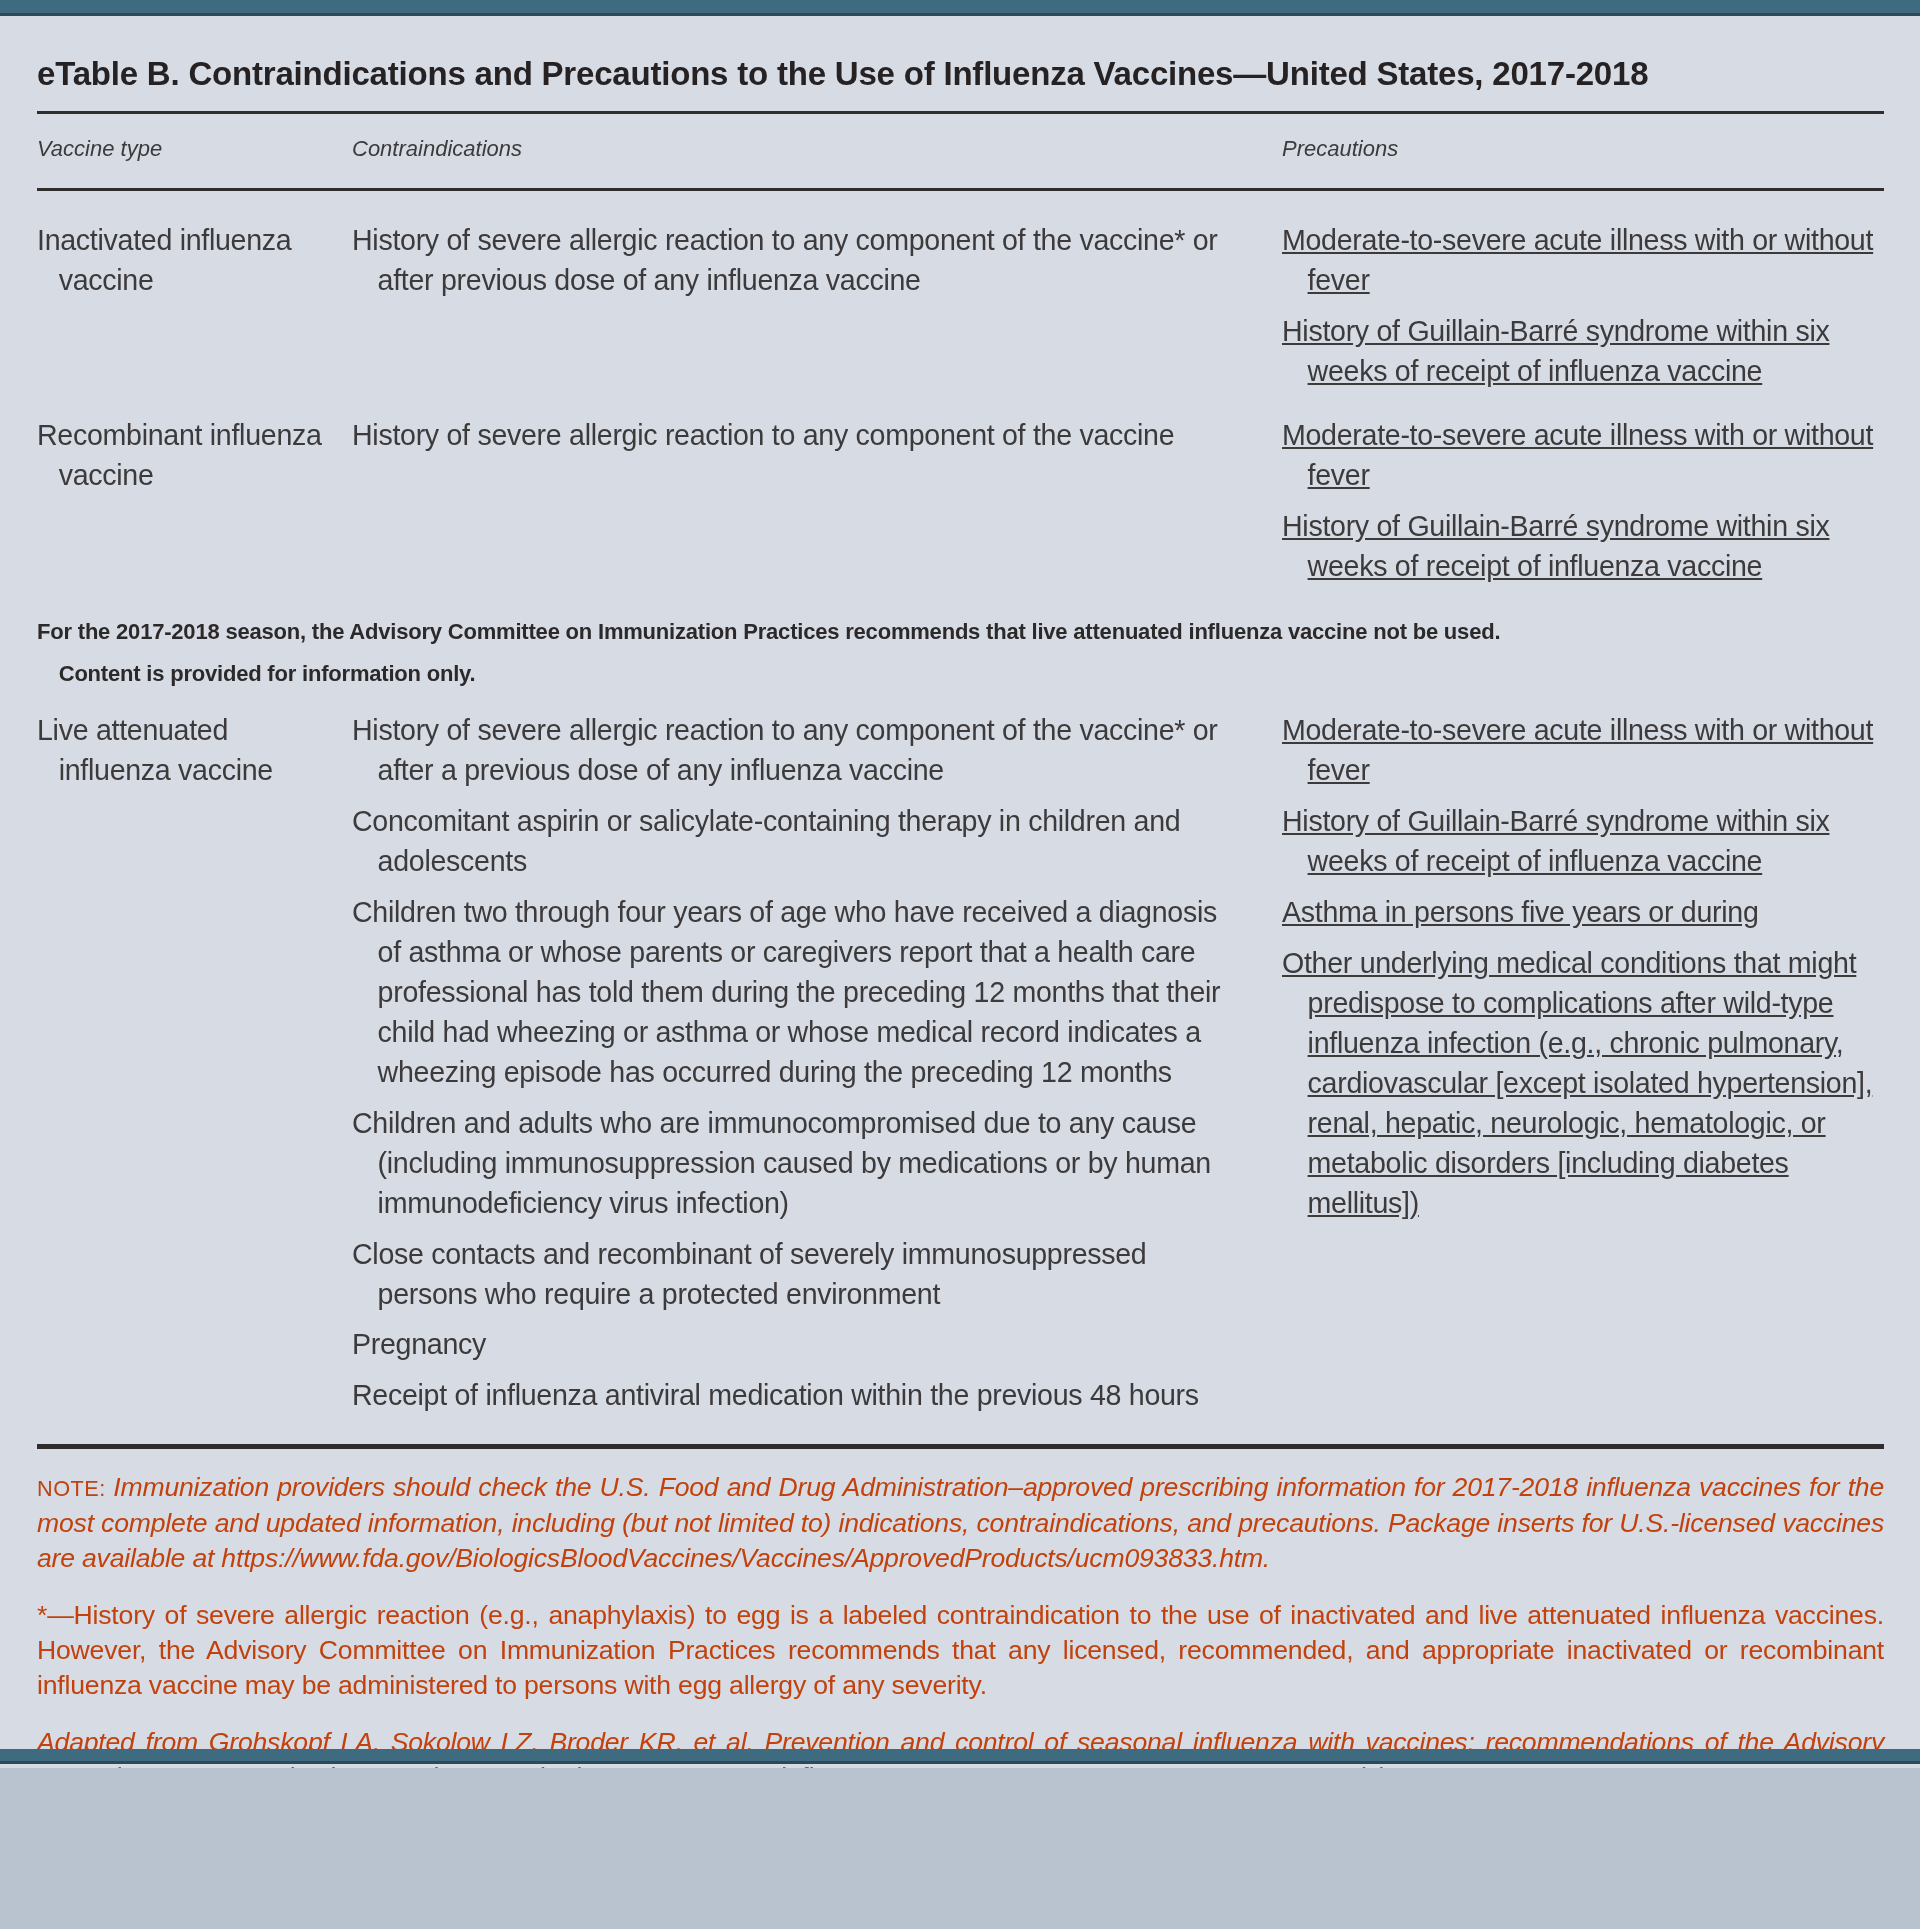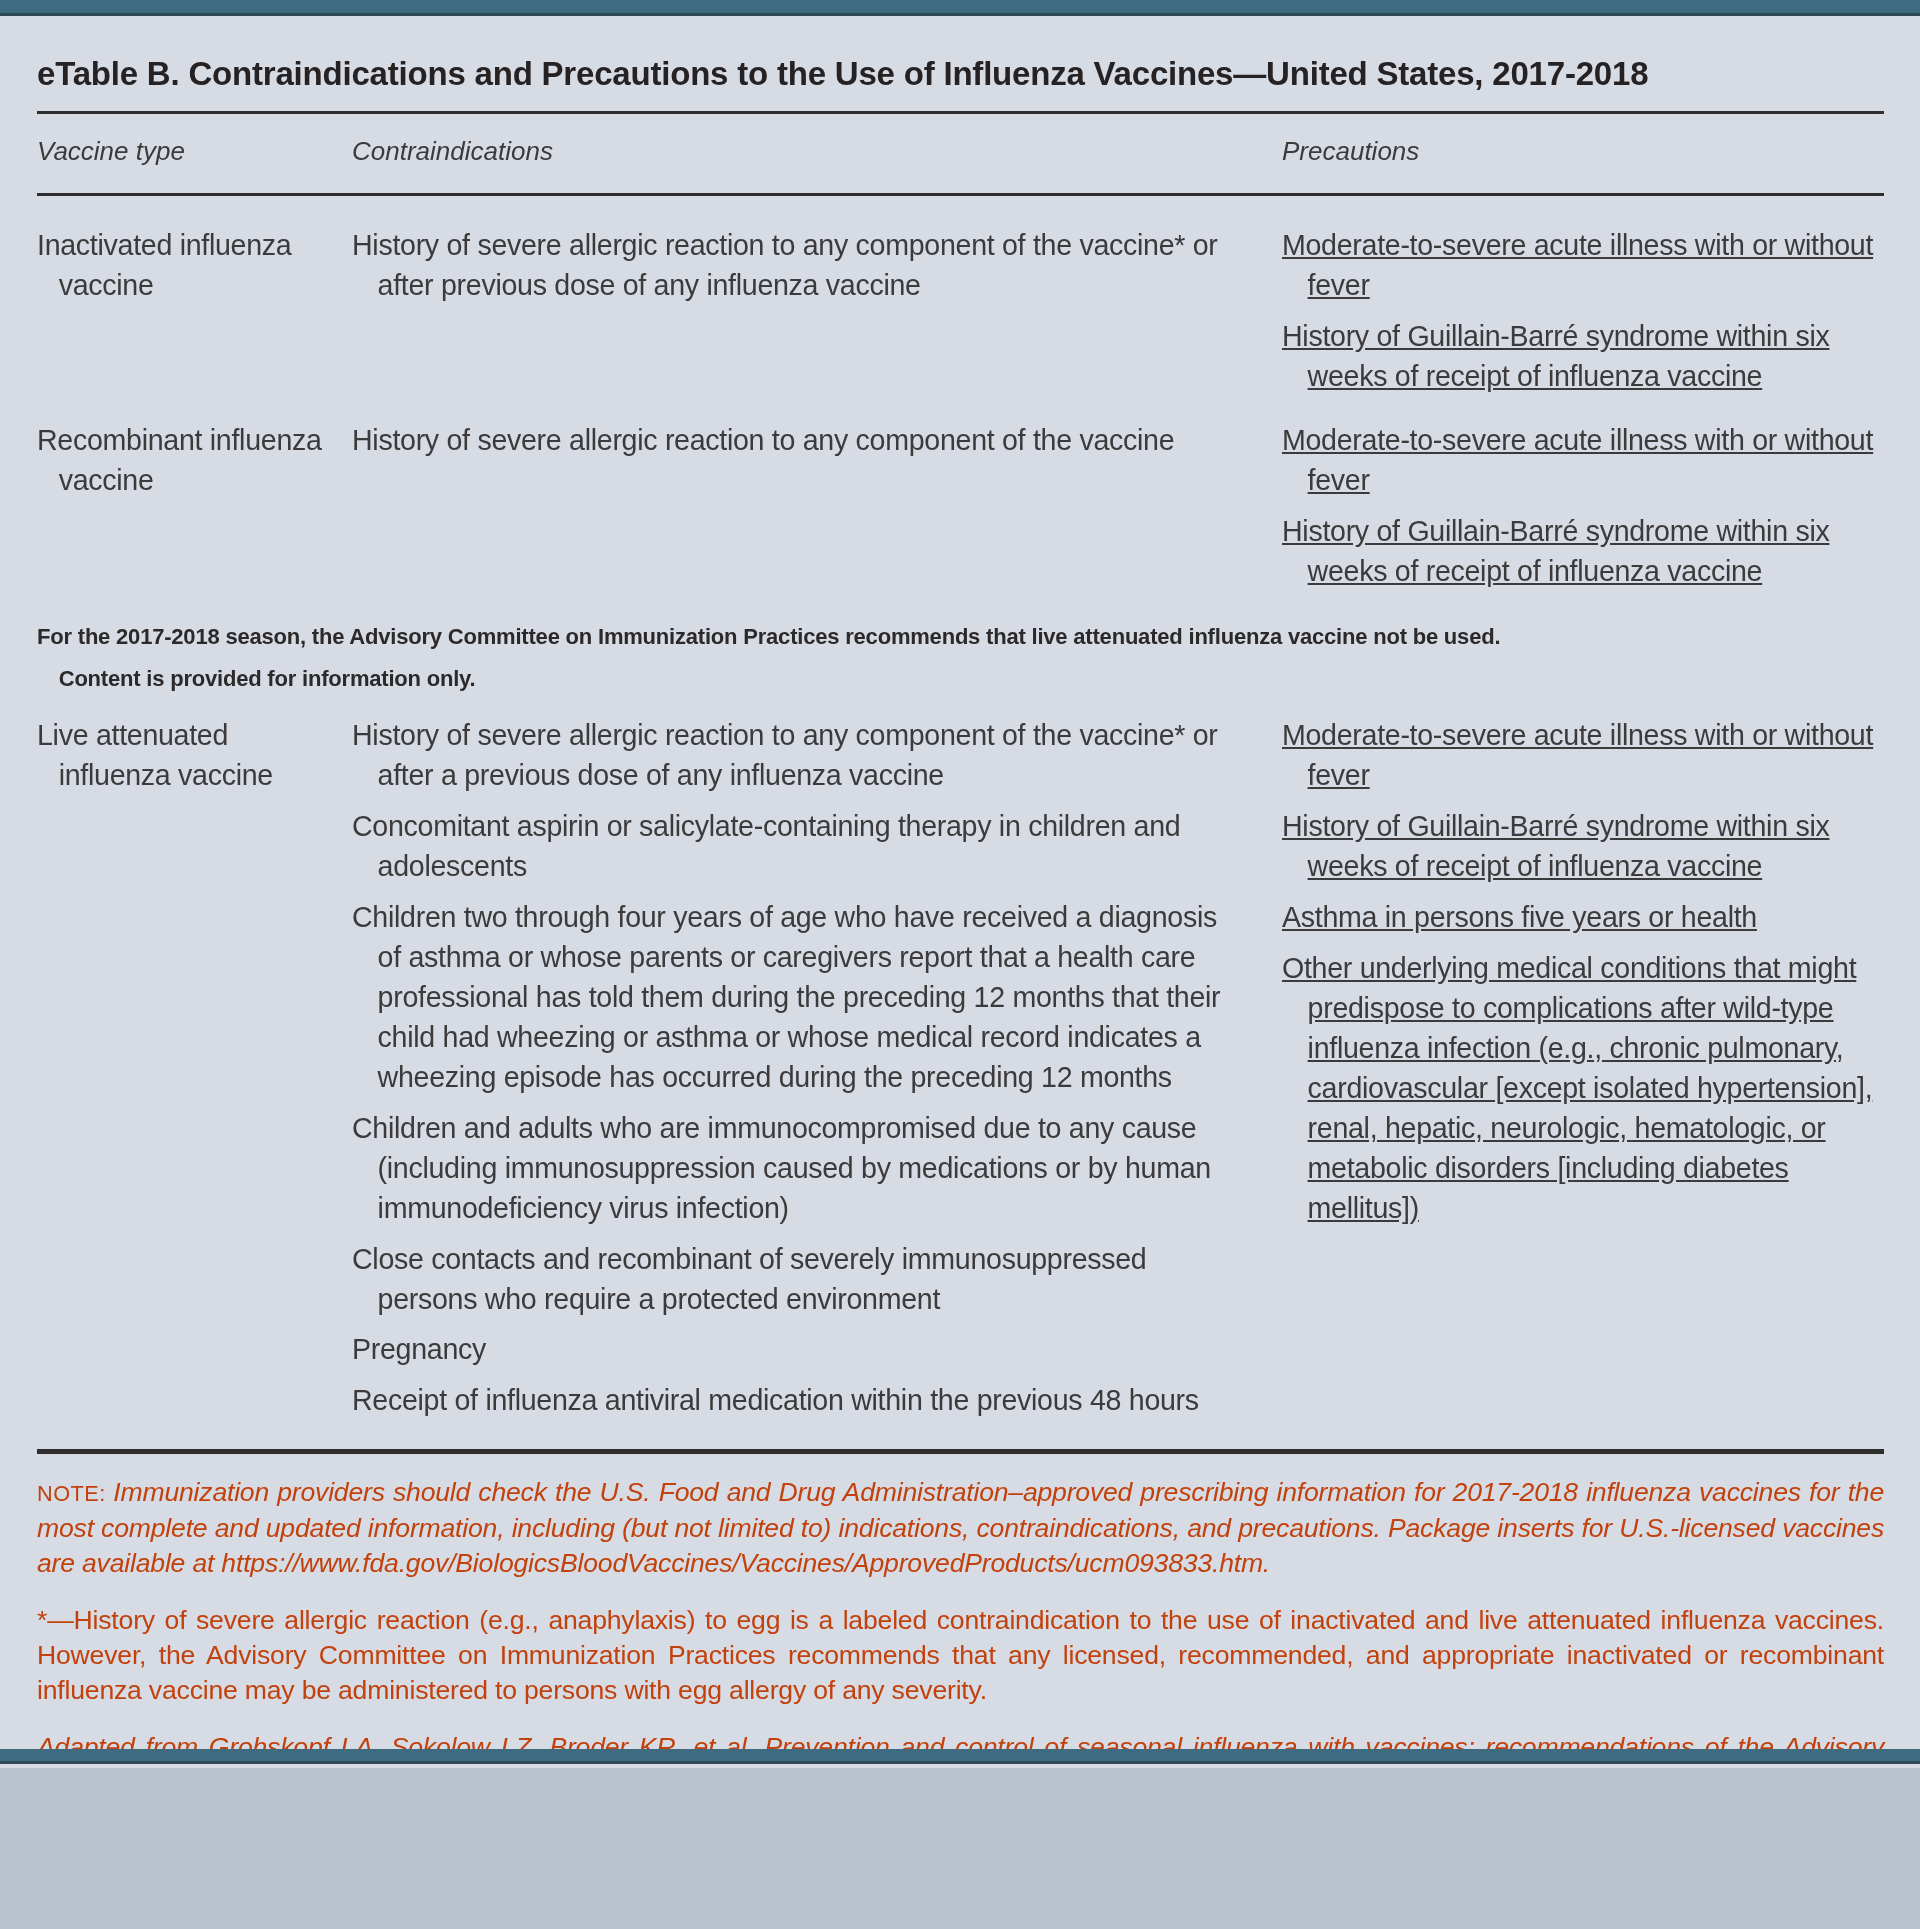--- a/index.html
+++ b/index.html
@@ -50,21 +50,21 @@
   }
   .rule.after-title { margin-top: 14.8px; }
   .rule.thick { height: 4.9px; margin-top: 17.7px; }
   .thead {
     display: grid;
     grid-template-columns: 315px 930px 601px;
     padding: 22.7px 0 25.6px 0;
   }
   .th {
     font-style: italic;
-    font-size: 26px;
+    font-size: 22px;
     color: #3c3a3b;
   }
   .tbody { margin-top: 29px; }
   .trow {
     display: grid;
     grid-template-columns: 315px 930px 601px;
     margin-bottom: 13.8px;
   }
   .cell { min-height: 9.9px; }
   .cell p {
@@ -167,21 +167,21 @@
           <p>Concomitant aspirin or salicylate-containing therapy in children and adolescents</p>
           <p>Children two through four years of age who have received a diagnosis of asthma or whose parents or caregivers report that a health care professional has told them during the preceding 12 months that their child had wheezing or asthma or whose medical record indicates a wheezing episode has occurred during the preceding 12 months</p>
           <p>Children and adults who are immunocompromised due to any cause (including immunosuppression caused by medications or by human immunodeficiency virus infection)</p>
           <p>Close contacts and recombinant of severely immunosuppressed persons who require a protected environment</p>
           <p>Pregnancy</p>
           <p>Receipt of influenza antiviral medication within the previous 48 hours</p>
         </div>
         <div class="cell precaut">
           <p>Moderate-to-severe acute illness with or without fever</p>
           <p>History of Guillain-Barré syndrome within six weeks of receipt of influenza vaccine</p>
-          <p>Asthma in persons five years or health</p>
+          <p>Asthma in persons five years or during</p>
           <p>Other underlying medical conditions that might predispose to complications after wild-type influenza infection (e.g., chronic pulmonary, cardiovascular [except isolated hypertension], renal, hepatic, neurologic, hematologic, or metabolic disorders [including diabetes mellitus])</p>
         </div>
       </div>
 
     </div>
 
     <div class="rule thick"></div>
 
     <p class="note">
       <span class="note-label">NOTE: </span><span class="it">Immunization providers should check the U.S. Food and Drug Administration–approved prescribing information for 2017-2018 influenza vaccines for the most complete and updated information, including (but not limited to) indications, contraindications, and precautions. Package inserts for U.S.-licensed vaccines are available at https://www.fda.gov/BiologicsBloodVaccines/Vaccines/ApprovedProducts/ucm093833.htm.</span>

